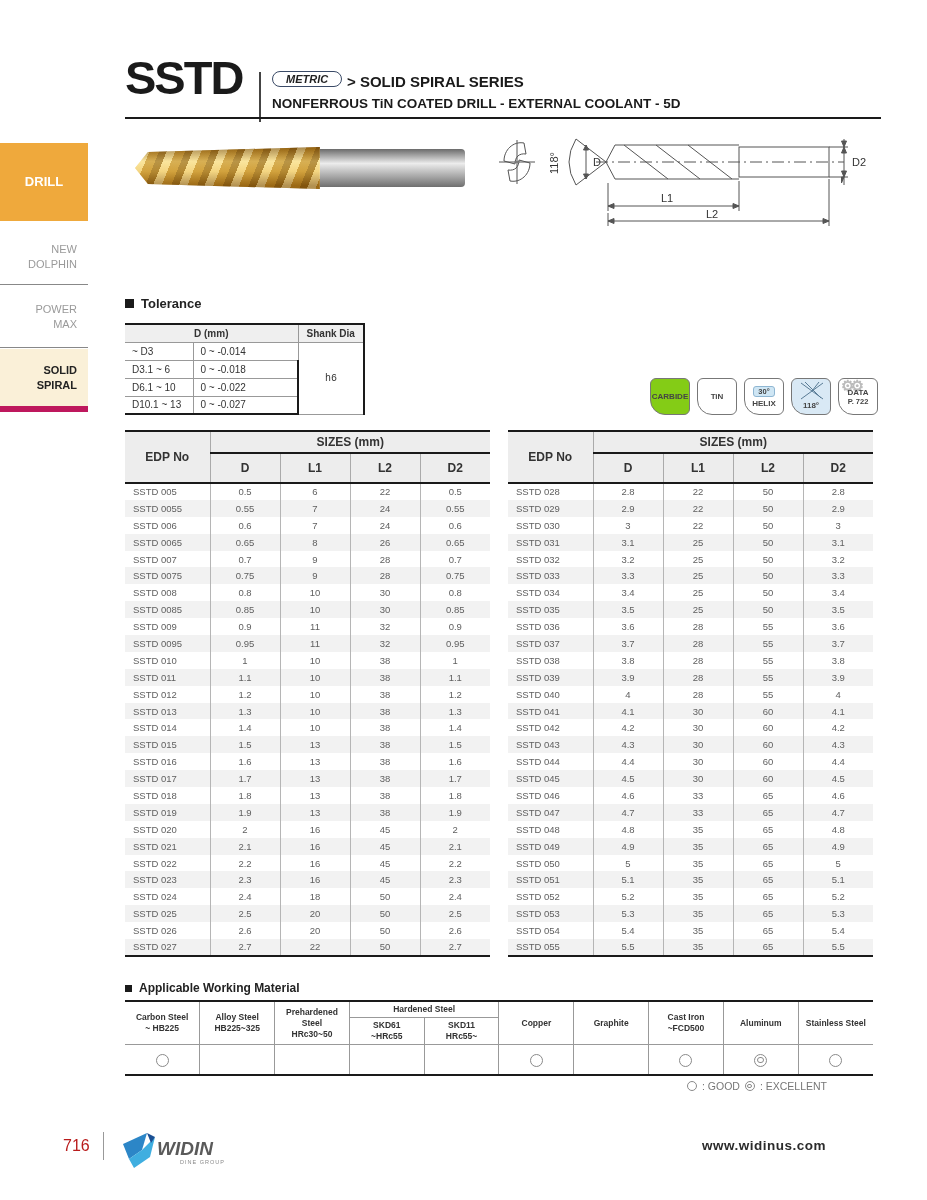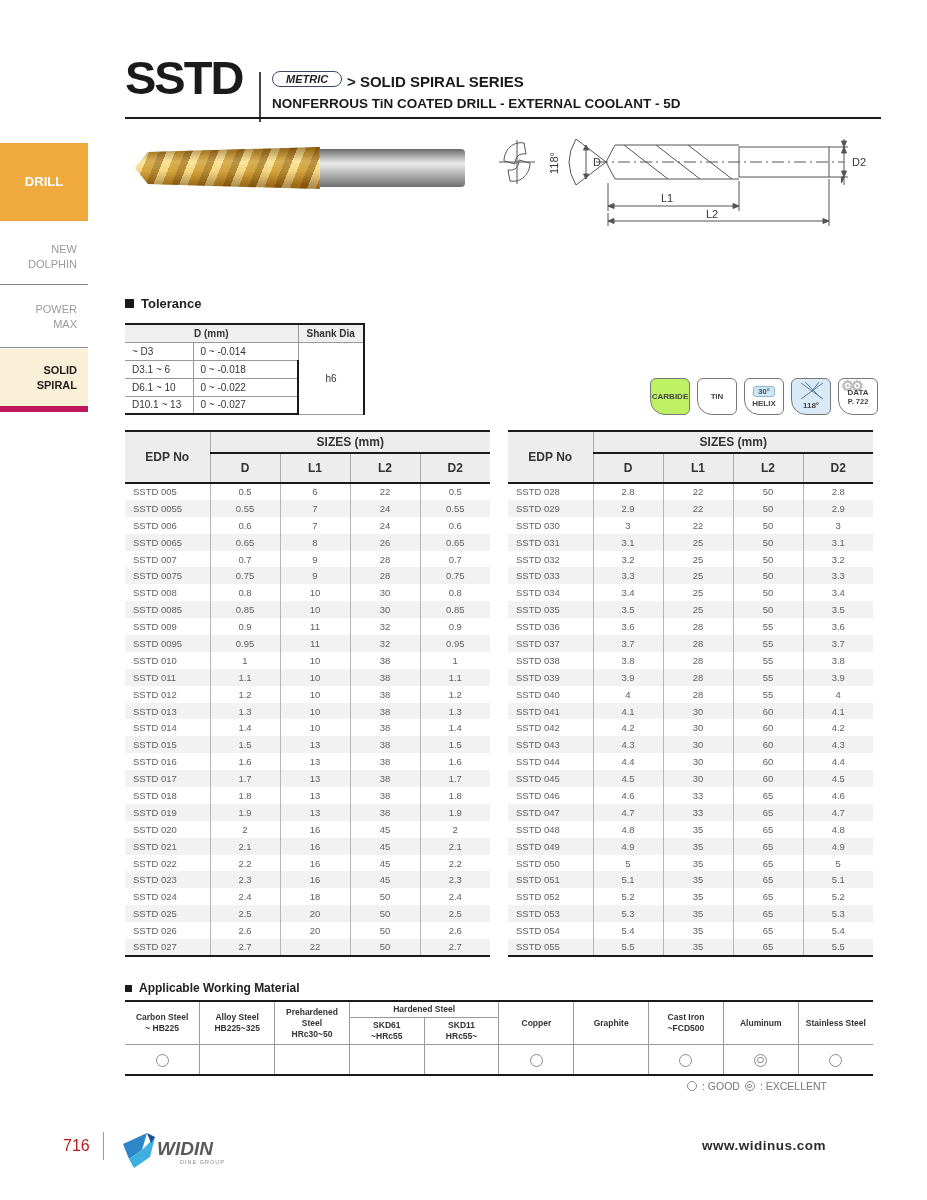--- a/index.html
+++ b/index.html
@@ -38,31 +38,31 @@
 
   
   .section-title { position:absolute; font-size:13px; font-weight:bold; color:#222; }
   .bullet { display:inline-block; width:9px; height:9px; background:#1a1a1a; margin-right:7px; }
 
   
   .tol-table { position:absolute; left:125px; top:323px; border-collapse:collapse; table-layout:fixed; }
   .tol-table th, .tol-table td { font-size:10px; border:1px solid #999; height:18px; padding:0 7px; color:#333; }
   .tol-table th { background:#EFEFEF; font-weight:bold; text-align:center; }
   .tol-table td { text-align:left; background:#fff; }
-  .tol-table td.shank-val { text-align:center; }
+  .tol-table td.shank-val { text-align:center;font-family:Liberation Mono, monospace; }
   .tol-table tr:first-child th { border-top:2px solid #1a1a1a; }
   .tol-table tr:last-child td { border-bottom:2px solid #1a1a1a; }
   .tol-table th:first-child, .tol-table td:first-child { border-left:none; }
   .tol-table th:last-child, .tol-table td:last-child { border-right:2px solid #1a1a1a;margin-top:28px; }
 
   
   .badges { position:absolute; left:650px; top:378px; display:flex; gap:7px; }
   .badge { position:relative; width:40px; height:37px; border:1px solid #777; border-radius:6px 6px 6px 15px; background:#fff;
     display:flex; flex-direction:column; align-items:center; justify-content:center; font-size:8px; font-weight:bold; color:#444; overflow:hidden; }
-  .badge.pink { background:#bef264; }
+  .badge.pink { background:#84cc16; }
   .badge.blue { background:#D9E9F5; }
   .badge .top-chip { background:#cfe6f4; border:1px solid #8fb6d2; border-radius:3px; font-size:7.5px; padding:0 4px; margin-bottom:2px; }
   .badge .gears { position:absolute; top:-2px; left:2px; font-size:15px; color:#bbb; letter-spacing:-4px; }
   .badge .b-main { position:relative; }
   .badge .b-sub { position:relative; font-size:7.5px; }
   .badge svg { position:absolute; top:2px; left:5px; }
   .badge.blue .b-main { margin-top:18px; }
 
   
   .size-table { position:absolute; top:430px; border-collapse:collapse; table-layout:fixed; width:365px; }

